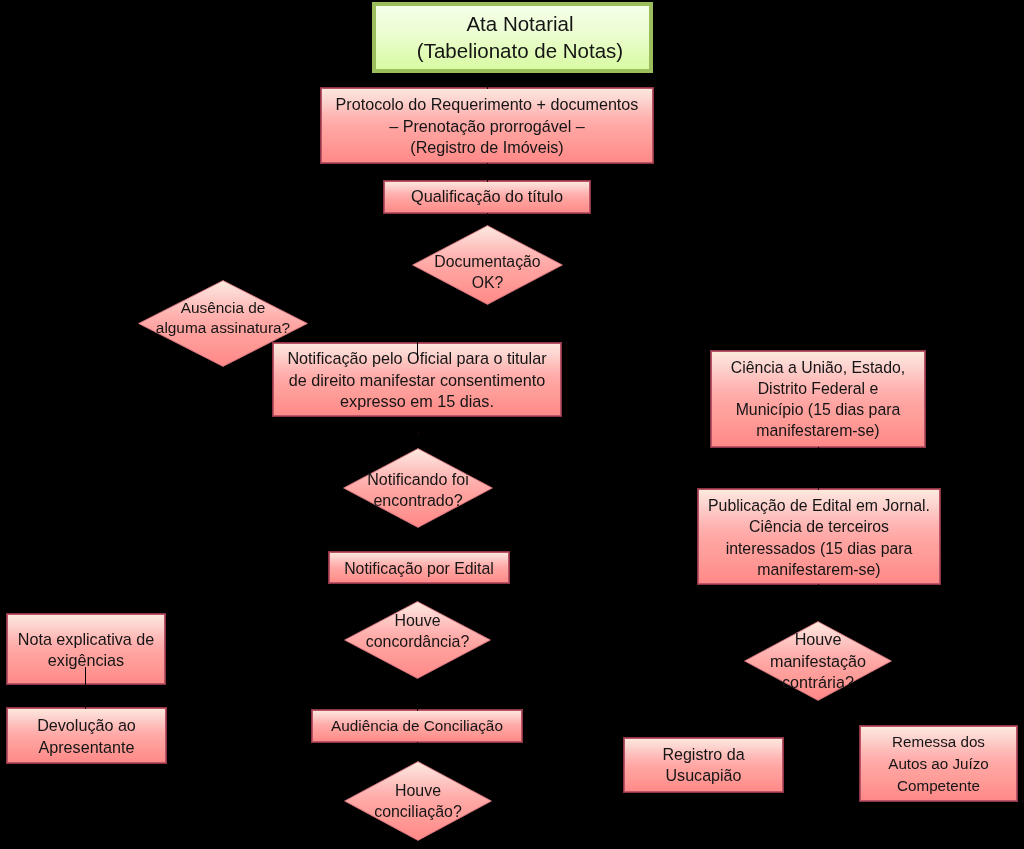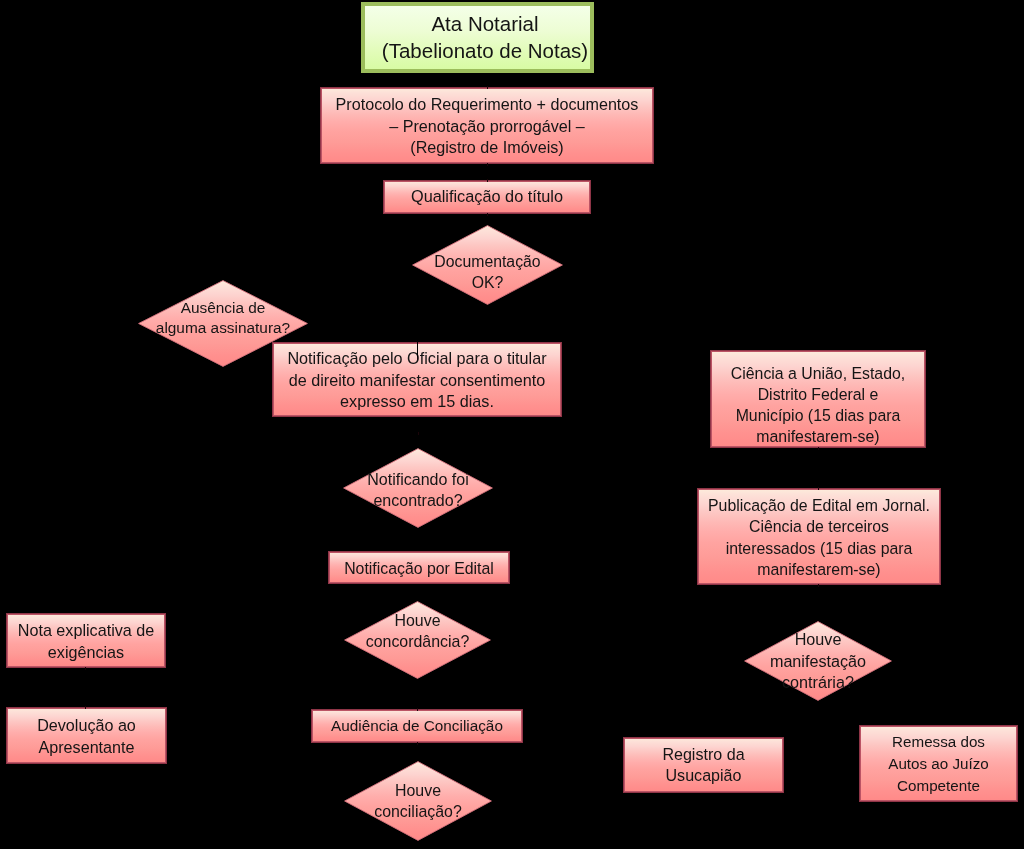--- a/index.html
+++ b/index.html
@@ -74,21 +74,21 @@
       <span class="nub start"></span>
       <span class="nub end"></span>
     </div>
   <div class="connector" style="left: 818px; top: 585px; height: 36px;">
       <span class="nub start"></span>
     </div>
   <div class="connector" style="left: 85px; top: 668px; height: 39px;">
       <span class="nub start"></span>
       <span class="nub end"></span>
     </div>
-  <div class="node-rect start" style="left: 361px; top: 2px; width: 233px; height: 71px; padding-left: 15px;">
+  <div class="node-rect start" style="left: 372px; top: 2px; width: 281px; height: 71px; padding-left: 15px;">
     <div class="node-text" style="font-size: 20.5px; line-height: 26.6px; transform: translateY(-0.4px);">Ata Notarial
 (Tabelionato de Notas)</div>
   </div>
   <div class="node-rect" style="left: 383px; top: 180px; width: 208px; height: 34px;">
     <div class="node-text" style="font-size: 16.3px; line-height: 21.679px; transform: translateY(0px);">Qualificação do título</div>
   </div>
   <div class="node-rect" style="left: 320px; top: 87px; width: 334px; height: 77px;">
     <div class="node-text" style="font-size: 16.15px; line-height: 21.4795px; transform: translateY(1px);">Protocolo do Requerimento + documentos
 – Prenotação prorrogável –
 (Registro de Imóveis)</div>
@@ -133,21 +133,21 @@
         <path d="M 85 0.6 L 169.4 43.5 L 85 86.4 L 0.6 43.5 Z" fill="url(#grad-ausencia-assinatura)" stroke="#d4707c" stroke-width="0.9"></path>
       </svg>
     <div class="node-text" style="font-size: 15.4px; line-height: 20.482px; transform: translate(-50%, -50%) translateY(-5.8px);">Ausência de
 alguma assinatura?</div>
   </div>
   <div class="node-rect" style="left: 272px; top: 342px; width: 290px; height: 75px;">
     <div class="node-text" style="font-size: 16.2px; line-height: 21.546px; transform: translateY(0.5px);">Notificação pelo Oficial para o titular
 de direito manifestar consentimento
 expresso em 15 dias.</div>
   </div>
-  <div class="node-rect" style="left: 710px; top: 350px; width: 216px; height: 98px; align-items: flex-end;">
+  <div class="node-rect" style="left: 710px; top: 350px; width: 216px; height: 98px;">
     <div class="node-text" style="font-size: 15.85px; line-height: 21.0805px; transform: translateY(-0.3px);">Ciência a União, Estado,
 Distrito Federal e
 Município (15 dias para
 manifestarem-se)</div>
   </div>
   <div class="node-diamond" style="left: 343px; top: 448px; width: 150px; height: 80px;">
     <svg width="150" height="80" viewBox="0 0 150 80">
         <defs>
           <linearGradient id="grad-notificando-encontrado" x1="0" y1="0" x2="0" y2="1">
             <stop offset="0%" stop-color="#fdecdb"></stop>
@@ -169,21 +169,21 @@
   </div>
   <div class="node-rect" style="left: 697px; top: 488px; width: 244px; height: 97px;">
     <div class="node-text" style="font-size: 15.85px; line-height: 21.0805px; transform: translateY(1px);">Publicação de Edital em Jornal.
 Ciência de terceiros
 interessados (15 dias para
 manifestarem-se)</div>
   </div>
   <div class="node-rect" style="left: 328px; top: 551px; width: 182px; height: 33px;">
     <div class="node-text" style="font-size: 15.85px; line-height: 21.0805px; transform: translateY(0.5px);">Notificação por Edital</div>
   </div>
-  <div class="node-rect" style="left: 6px; top: 613px; width: 160px; height: 55px;">
+  <div class="node-rect" style="left: 6px; top: 613px; width: 160px; height: 72px;">
     <div class="node-text" style="font-size: 16.17px; line-height: 21.5061px; transform: translateY(0.5px);">Nota explicativa de
 exigências</div>
   </div>
   <div class="node-diamond" style="left: 344px; top: 601px; width: 147px; height: 78px;">
     <svg width="147" height="78" viewBox="0 0 147 78">
         <defs>
           <linearGradient id="grad-houve-concordancia" x1="0" y1="0" x2="0" y2="1">
             <stop offset="0%" stop-color="#fdecdb"></stop>
             <stop offset="6%" stop-color="#fde1d8"></stop>
             <stop offset="16%" stop-color="#fdd4d0"></stop>

